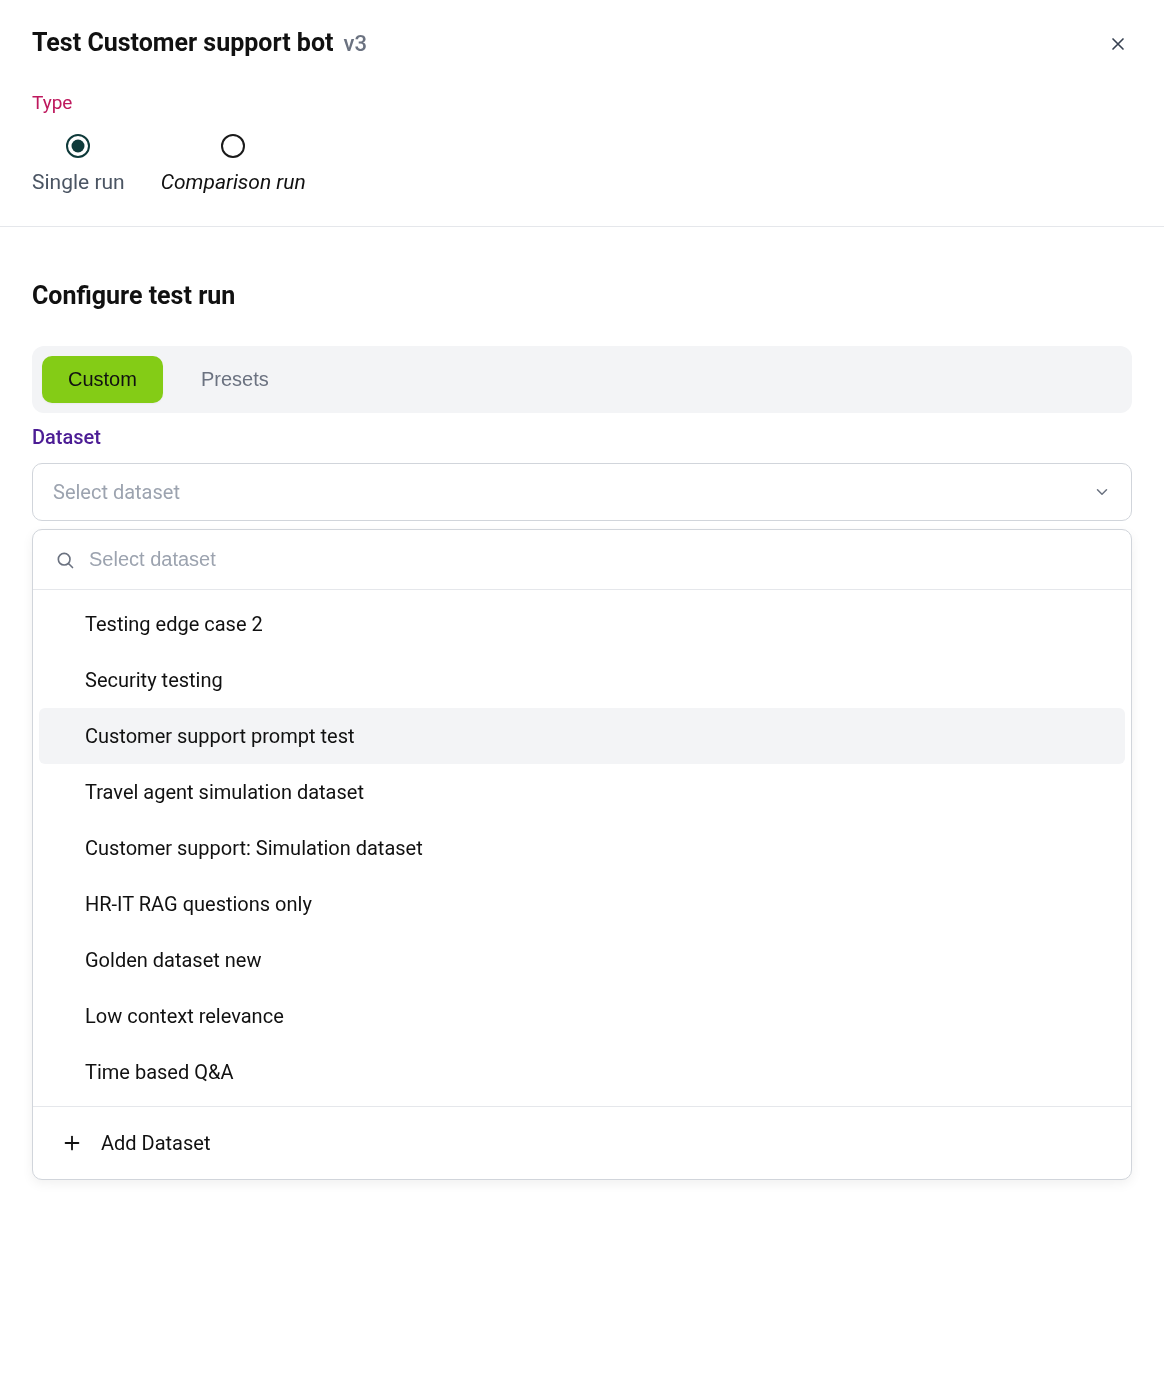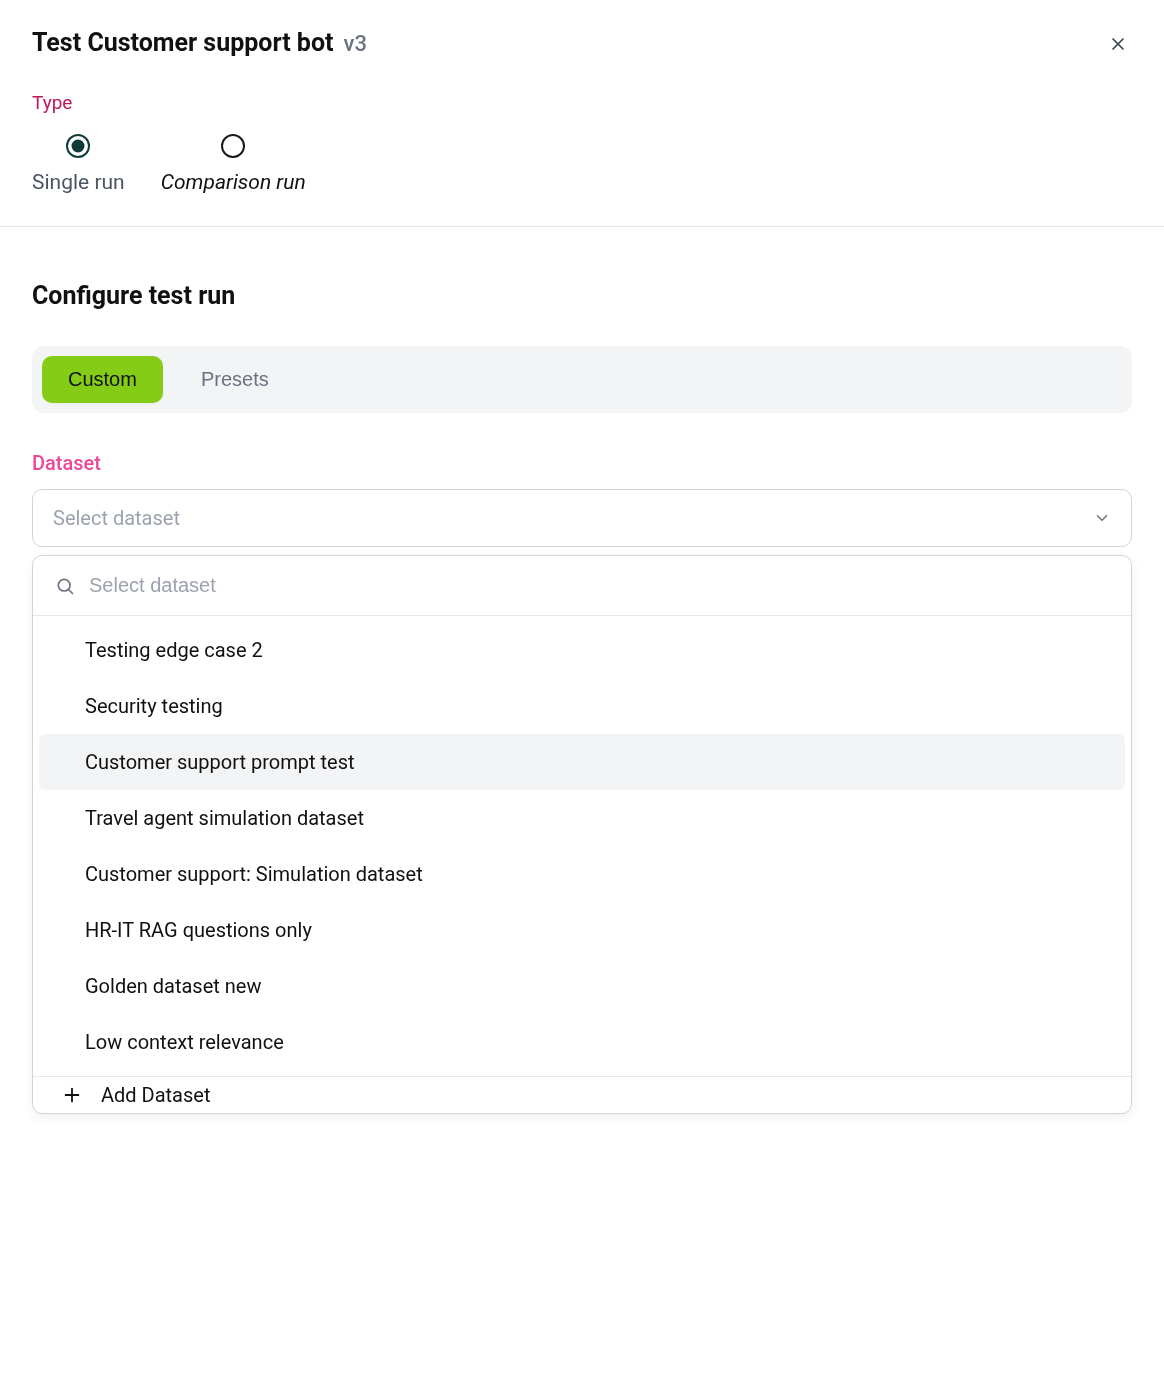--- a/index.html
+++ b/index.html
@@ -133,22 +133,22 @@
       background: #84cc16;
       color: #111;
       box-shadow: 0 1px 2px rgba(0,0,0,0.04);
     }
     .tab-item.inactive {
       color: #6b7280;
     }
     .dataset-label {
       font-size: 20px;
       font-weight: 500;
-      color: #ec4899;
-      margin-top: 38px;
+      color: #4c1d95;
+      margin-top: 12px;
     }
     .select-trigger {
       margin-top: 14px;
       width: 100%;
       padding: 16px 20px;
       border: 1px solid #d1d5db;
       border-radius: 10px;
       background: #fff;
       display: flex;
       justify-content: space-between;
@@ -209,21 +209,21 @@
       border-radius: 6px;
     }
     .option-item.highlighted {
       background: #f3f4f6;
     }
     .add-dataset-row {
       border-top: 1px solid #e5e7eb;
       display: flex;
       align-items: center;
       gap: 18px;
-      padding: 6px 28px;
+      padding: 24px 28px;
       cursor: pointer;
     }
     .plus-icon {
       width: 22px;
       height: 22px;
       stroke: #111;
       stroke-width: 2;
       fill: none;
     }
     .add-dataset-label {
@@ -288,20 +288,21 @@
     <div class="options-list" id="options-list">
 
     <div class="option-item">Testing edge case 2</div>
         <div class="option-item">Security testing</div>
         <div class="option-item highlighted">Customer support prompt test</div>
         <div class="option-item">Travel agent simulation dataset</div>
         <div class="option-item">Customer support: Simulation dataset</div>
         <div class="option-item">HR-IT RAG questions only</div>
         <div class="option-item">Golden dataset new</div>
         <div class="option-item">Low context relevance</div>
+        <div class="option-item">Time based Q&amp;A</div>
       </div>
     <div class="add-dataset-row">
       <svg class="plus-icon" viewBox="0 0 24 24">
         <line x1="12" y1="5" x2="12" y2="19" stroke-linecap="round"></line>
         <line x1="5" y1="12" x2="19" y2="12" stroke-linecap="round"></line>
       </svg>
       <span class="add-dataset-label">Add Dataset</span>
     </div>
   </div>
 </div>

